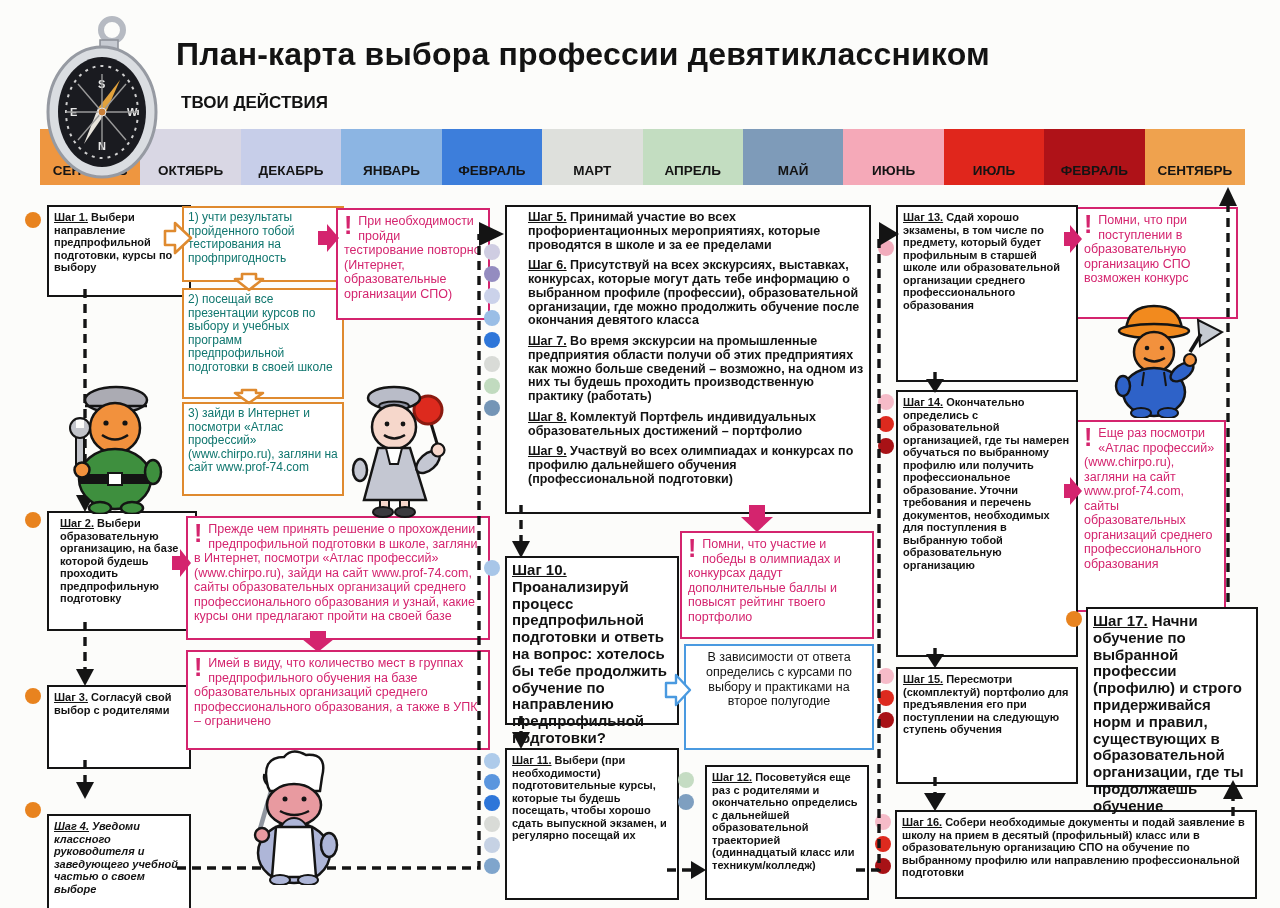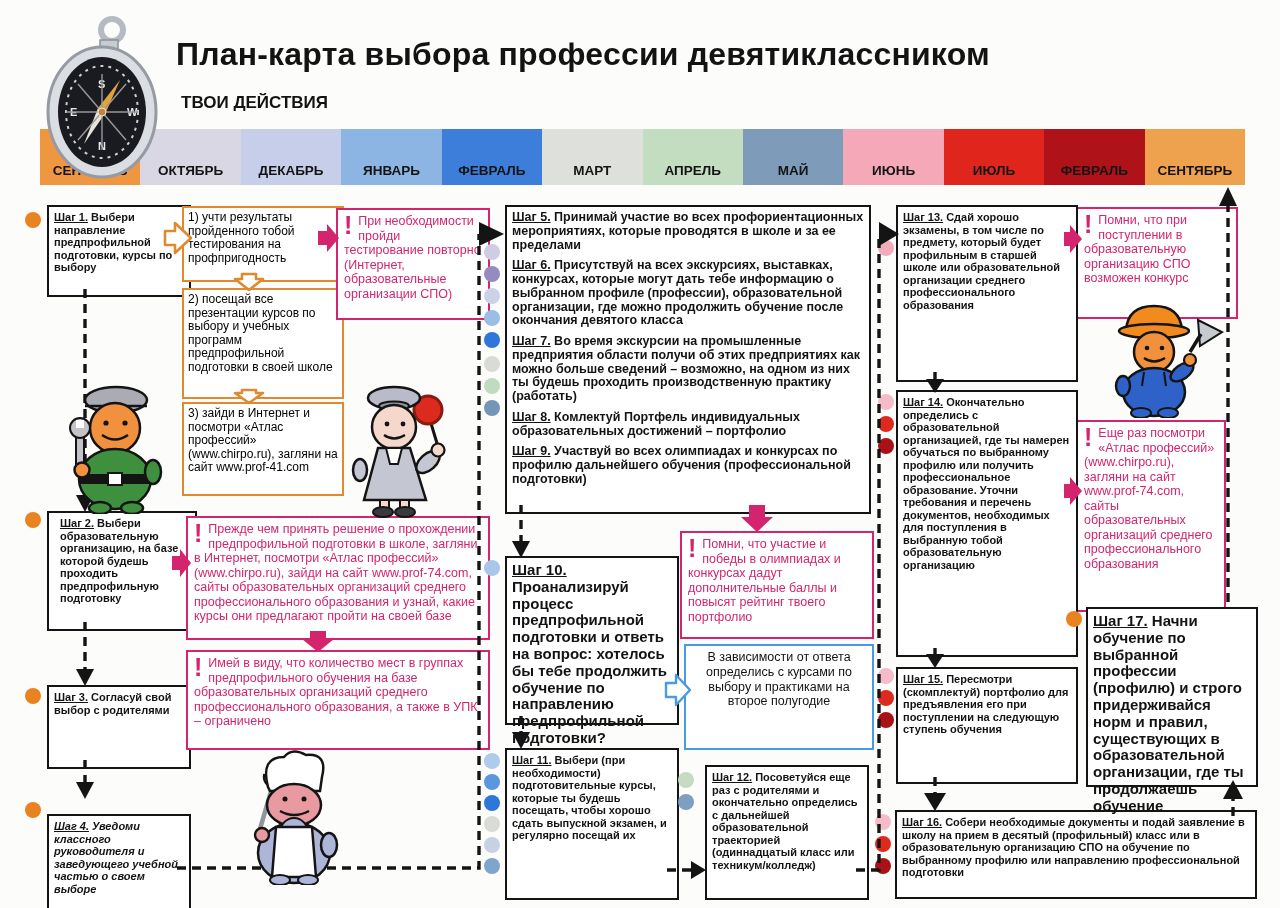--- a/index.html
+++ b/index.html
@@ -8,24 +8,24 @@
   .abs{position:absolute;}
   .title{left:176px;top:36px;font-size:32px;font-weight:bold;letter-spacing:0.2px;white-space:nowrap;}
   .subtitle{left:181px;top:93px;font-size:17px;font-weight:bold;}
   .month-bar{left:40px;top:129px;width:1205px;height:56px;display:flex;z-index:1;}
   .month{flex:1;display:flex;align-items:flex-end;justify-content:center;
          font-weight:bold;font-size:13.5px;padding-bottom:7px;color:#141414;white-space:nowrap;}
   .step{position:absolute;border:2.5px solid #141414;background:#fff;z-index:2;
         font-weight:bold;font-size:11px;line-height:1.14;padding:4px 5px;color:#131313;}
   .step .snum{text-decoration:underline;}
   .tight{font-size:15px;line-height:1.12;}
-  .bb-p{margin:0 0 7px 0;}
+  .bb-p{margin:0 0 7px 16px;}
   .bb-p:last-child{margin-bottom:0;}
   .obox{position:absolute;border:2px solid #DF8A2F;background:#fff;z-index:2;
-        font-size:12px;line-height:1.13;padding:3px 4px;color:#000000;}
+        font-size:12px;line-height:1.13;padding:3px 4px;color:#0f766e;}
   .pnote{position:absolute;border:2.5px solid #D4246E;background:#fff;z-index:2;
          color:#D4246E;font-size:12.5px;line-height:1.16;padding:4px 6px;}
   .pnote .excl{float:left;font-weight:bold;font-size:25px;line-height:20px;margin:1px 6px 0 0;}
   .bnote{position:absolute;border:2.2px solid #4A9AE0;background:#fff;z-index:2;
          color:#131313;font-size:12.5px;line-height:1.18;padding:4px 6px;}
   .dot{position:absolute;width:16px;height:16px;border-radius:50%;z-index:2;}
   .arrows{position:absolute;left:0;top:0;z-index:3;pointer-events:none;}
   .char{position:absolute;z-index:4;}
   .compass{position:absolute;left:32px;top:4px;z-index:2;}
 </style>
@@ -112,21 +112,21 @@
   <span>Уведоми классного руководителя и заведующего учебной частью о своем выборе</span>
 </div>
 
 <div class="obox" style="left:182px;top:206px;width:150px;height:66px;">
   <span>1) учти результаты пройденного тобой тестирования на профпригодность</span>
 </div>
 <div class="obox" style="left:182px;top:288px;width:150px;height:101px;">
   <span>2) посещай все презентации курсов по выбору и учебных программ предпрофильной подготовки в своей школе</span>
 </div>
 <div class="obox" style="left:182px;top:402px;width:150px;height:84px;">
-  <span>3) зайди в Интернет и посмотри «Атлас профессий» (www.chirpo.ru), загляни на сайт www.prof-41.com</span>
+  <span>3) зайди в Интернет и посмотри «Атлас профессий» (www.chirpo.ru), загляни на сайт www.prof-74.com</span>
 </div>
 
 <div class="pnote" style="left:336px;top:208px;width:138px;height:100px;">
   <span class="excl">!</span>
   <span>При необходимости пройди тестирование повторно (Интернет, образовательные организации СПО)</span>
 </div>
 <div class="pnote" style="left:186px;top:516px;width:288px;height:112px;">
   <span class="excl">!</span>
   <span>Прежде чем принять решение о прохождении предпрофильной подготовки в школе, загляни в Интернет, посмотри «Атлас профессий» (www.chirpo.ru), зайди на сайт www.prof-74.com, сайты образовательных организаций среднего профессионального образования и узнай, какие курсы они предлагают пройти на своей базе</span>
 </div>

